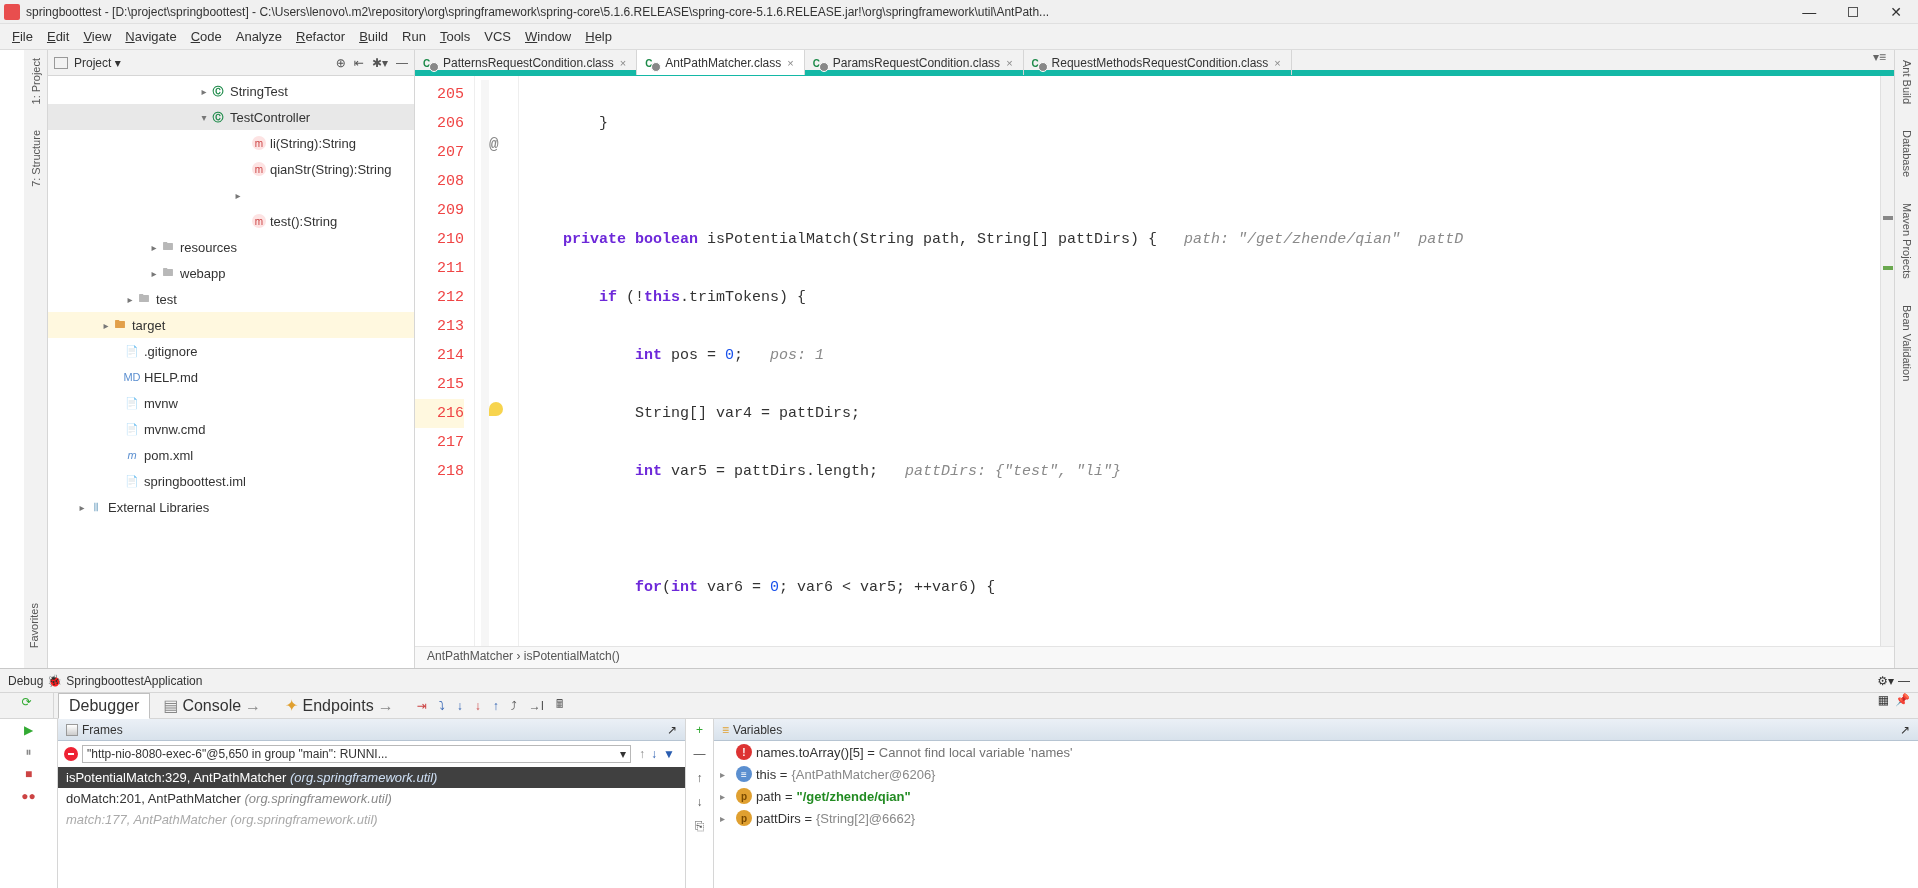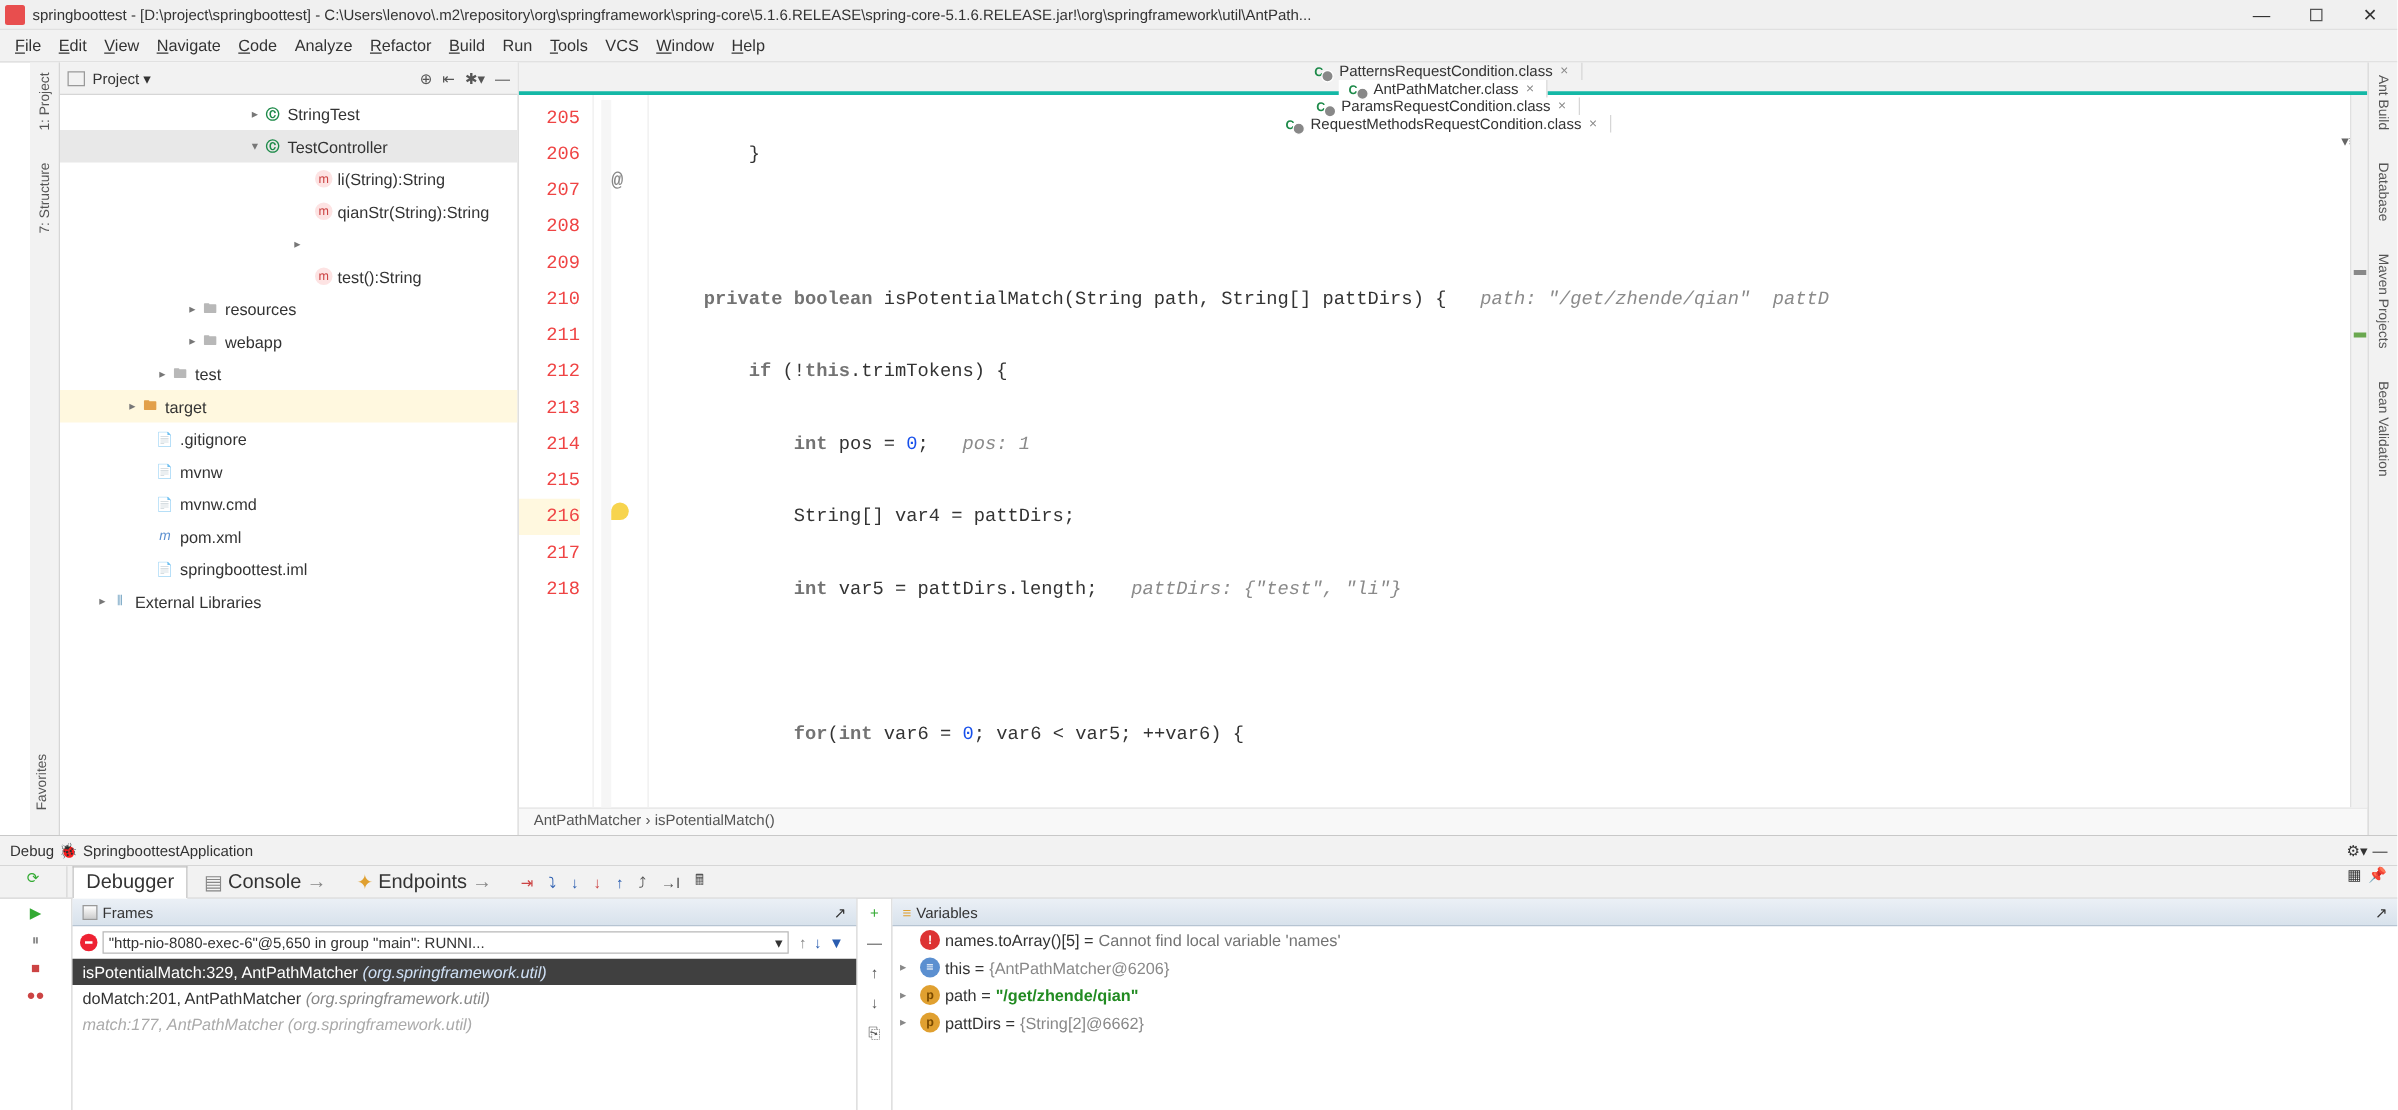--- a/index.html
+++ b/index.html
@@ -23,40 +23,40 @@
 .tree-row { display: flex; align-items: center; height: 26px; white-space: nowrap; }
 .tree-row .chev { width: 12px; display: inline-block; text-align: center; color: #777; font-size: 10px; }
 .tree-row .ico { width: 16px; height: 16px; display: inline-flex; align-items: center; justify-content: center; margin-right: 4px; font-size: 11px; }
 .tree-row .ico-c { color: #1d8a49; font-weight: bold; }
 .tree-row .ico-m { color: #c44; background:#fde3e3; border-radius: 8px; width:14px; height:14px; font-size:10px;}
 .tree-row .ico-folder { color: #b8b8b8; }
 .tree-row .ico-folder.highlight { color: #e2a04a; }
 .tree-row .ico-lib { color: #6ea0c0; }
 .tree-row.selected { background: #fff8df; }
 .editor { flex: 1; display: flex; flex-direction: column; overflow: hidden; }
-.tabs { display: flex; align-items: center; height: 26px; background: #f2f2f2; border-bottom: 3px solid #14b8a6; flex-direction: column; }
+.tabs { display: flex; align-items: flex-start; height: 26px; background: #f2f2f2; border-bottom: 6px solid #14b8a6; }
 .tab { display: flex; align-items: center; height: 25px; padding: 0 10px 0 8px; border-right: 1px solid #d6d6d6; font-size: 12px; gap: 6px; cursor: default; }
 .tab .tab-ico { width:14px; height:14px; display:inline-block; position:relative; }
 .tab .tab-ico::before { content:"C"; color:#1d8a49; font-weight:bold; font-size:10px; }
 .tab .tab-ico::after { content:""; position:absolute; width:8px; height:8px; background:#888; border-radius:50%; bottom:-2px; right:-2px; border:1px solid #fff;}
 .tab.active { background: #fff; }
 .tab .close { color:#888; font-size:11px; }
 .tabs-more { margin-left:auto; padding:0 8px; color:#666; }
 .banner { display:flex; align-items:center; background:#fff9df; height:30px; padding:0 14px; font-size:12.5px; border-bottom:1px solid #e0dca8; }
 .banner-links { margin-left:auto; display:flex; gap:12px; }
 .banner-links a { color:#2a5db0; text-decoration:underline; cursor:default; }
 .code-area { display:flex; flex:1; overflow:hidden; font-family:"Consolas","Courier New",monospace; font-size:15px; }
 .gutter { width:60px; background:#fff; color:#ef4444; text-align:right; padding:4px 10px 4px 0; border-right:1px solid #eee; line-height:29px; }
 .fold-col { width:44px; border-right:1px solid #eee; position:relative; }
 .fold-col .fold-area { position:absolute; left:6px; top:4px; width:8px; height:100%; background:#f6f6f6; }
 .fold-col .anno { position:absolute; left:14px; color:#888; font-weight:bold; font-size:16px; }
 .fold-col .bulb { position:absolute; left:14px; width:14px; height:14px; background:#f7d44e; border-radius:50% 50% 50% 0; }
 .code { flex:1; padding:4px 0 4px 8px; line-height:29px; white-space:pre; overflow:hidden; position:relative; }
 .code .row { height:29px; }
-.kw { color:#737373; font-weight:bold; }
+.kw { color:#6d28d9; font-weight:bold; }
 .num { color:#1750eb; }
 .cmt { color:#8a8a8a; font-style:italic; }
 .breadcrumb-code { height:22px; border-top:1px solid #e4e4e4; background:#f8f8f8; font-size:12px; padding:2px 12px; color:#555; }
 .scrollmap { width:14px; border-left:1px solid #e0e0e0; background:#f2f2f2; position:relative; }
 .scrollmap .mark { position:absolute; left:2px; width:10px; height:4px; background:#4a8; }
 .bottom-pane { height:252px; display:flex; flex-direction:column; border-top:1px solid #c8c8c8; }
 .debug-header { display:flex; align-items:center; height:24px; background:#f2f2f2; padding:0 8px; font-size:12px; gap:4px; border-bottom:1px solid #d6d6d6; }
 .debug-header .spacer { flex:1; }
 .debug-tabs-row { display:flex; height:26px; background:#f2f2f2; border-bottom:1px solid #d6d6d6; }
 .debug-left-btns { width:54px; border-right:1px solid #d6d6d6; display:flex; flex-direction:column; align-items:center; padding-top:2px; gap:4px; }
@@ -193,20 +193,24 @@
       <div class="tree-row selected" style="padding-left:52px">
           <span class="chev">▸</span>
           <span class="ico ico-folder highlight">🖿</span>
           <span>target</span>
         </div>
       <div class="tree-row" style="padding-left:76px">
           <span class="ico">📄</span>
           <span>.gitignore</span>
         </div>
       <div class="tree-row" style="padding-left:76px">
+          <span class="ico" style="color:#5b8fd0">MD</span>
+          <span>HELP.md</span>
+        </div>
+      <div class="tree-row" style="padding-left:76px">
           <span class="ico">📄</span>
           <span>mvnw</span>
         </div>
       <div class="tree-row" style="padding-left:76px">
           <span class="ico">📄</span>
           <span>mvnw.cmd</span>
         </div>
       <div class="tree-row" style="padding-left:76px">
           <span class="ico" style="color:#5b8fd0;font-style:italic">m</span>
           <span>pom.xml</span>

